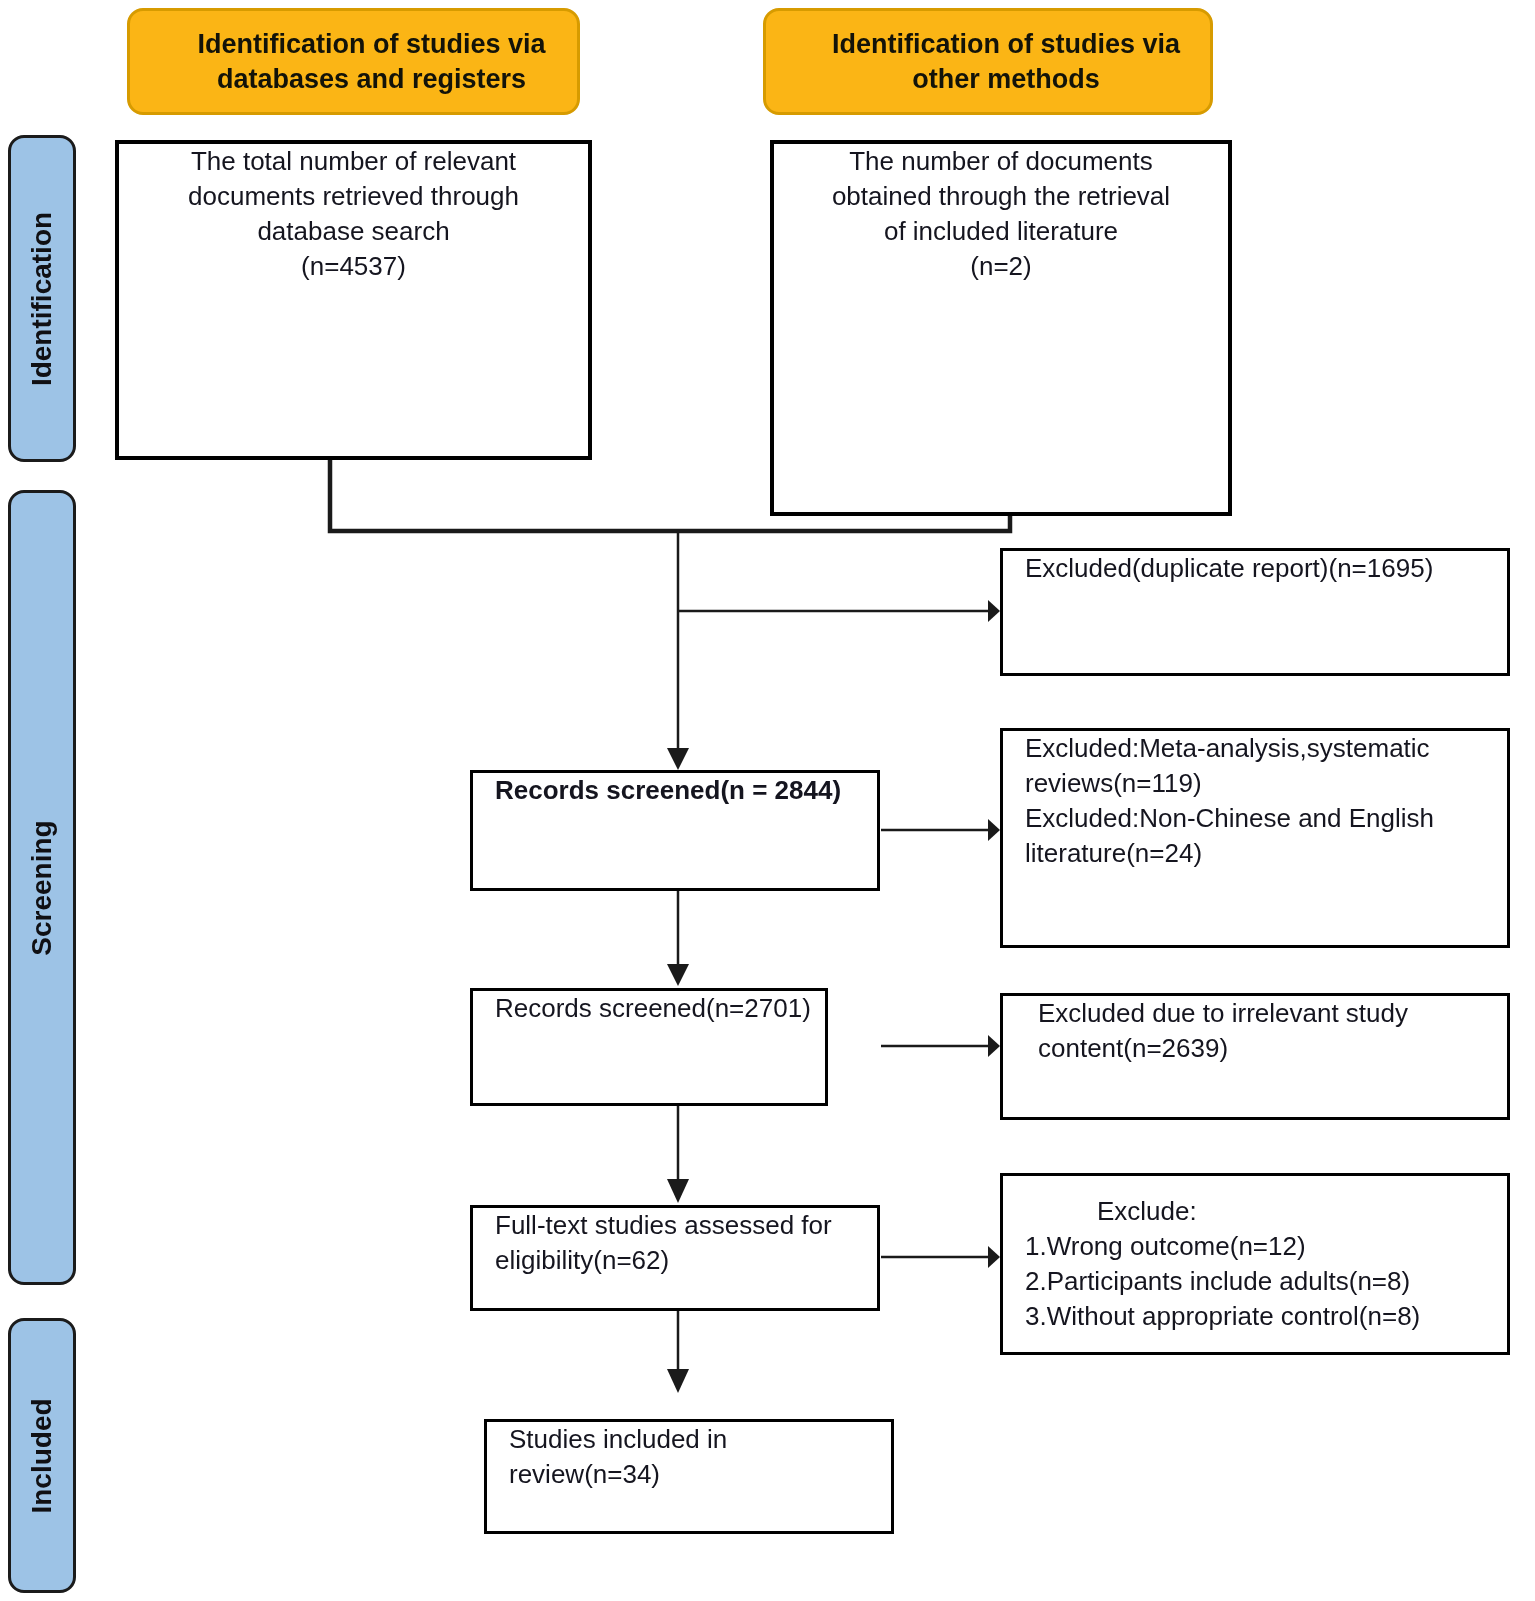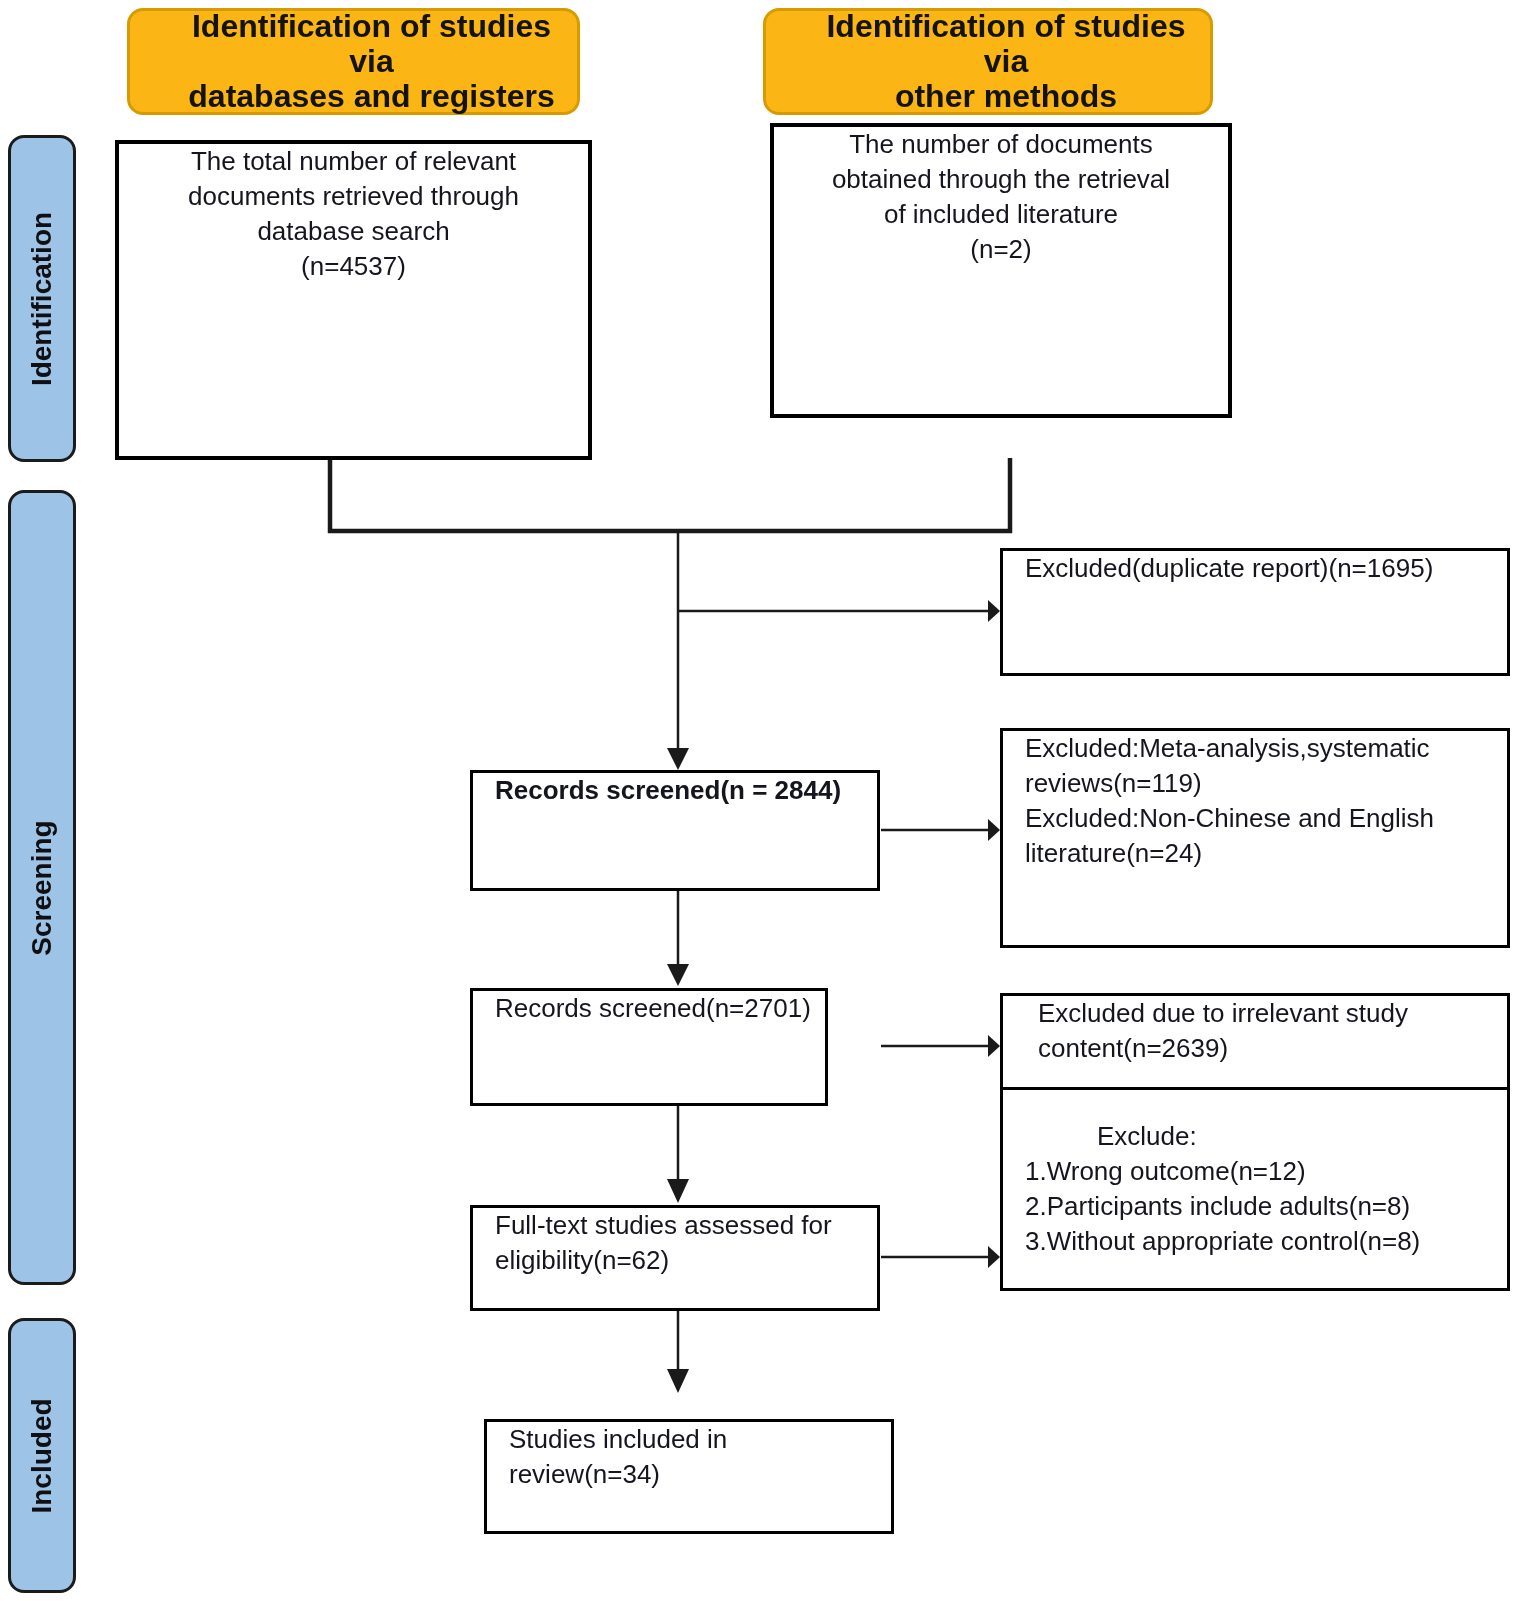--- a/index.html
+++ b/index.html
@@ -47,21 +47,21 @@
   .header-box {
     position: absolute;
     box-sizing: border-box;
     background: var(--header-bg, #FBB515);
     border: 3px solid var(--header-border, #D79B00);
     border-radius: 16px;
     display: flex;
     align-items: center;
     justify-content: center;
     font-weight: bold;
-    font-size: 32px;
+    font-size: 27px;
     line-height: 35px;
     color: #131309;
     padding-left: 36px;
   }
   .header-box .txt { white-space: pre-line; text-align: center; }
 
   
   .stage-bar {
     position: absolute;
     box-sizing: border-box;
@@ -141,41 +141,41 @@
   <div class="stage-bar" style="left:8px; top:1318px; width:68px; height:275px;">
     <span class="txt">Included</span>
   </div>
 
   <div class="box thickbox center-text" style="left:115px; top:140px; width:477px; height:320px;">
     <span class="txt">The total number of relevant
 documents retrieved through
 database search
 (n=4537)</span>
   </div>
-  <div class="box thickbox center-text" style="left:770px; top:123px; width:462px; height:295px;">
+  <div class="box thickbox center-text" style="left:770px; top:140px; width:462px; height:376px;">
     <span class="txt">The number of documents
 obtained through the retrieval
 of included literature
 (n=2)</span>
   </div>
 
   <div class="box left-text" style="left:1000px; top:548px; width:510px; height:128px;">
     <span class="txt">Excluded(duplicate report)(n=1695)</span>
   </div>
   <div class="box left-text" style="left:1000px; top:715px; width:510px; height:220px;margin-top:13px;">
     <span class="txt">Excluded:Meta-analysis,systematic
 reviews(n=119)
 Excluded:Non-Chinese and English
 literature(n=24)</span>
   </div>
   <div class="box left-text" style="left:1000px; top:993px; width:510px; height:127px;padding-left:35px;">
     <span class="txt">Excluded due to irrelevant study
 content(n=2639)</span>
   </div>
-  <div class="box left-text exclude-box" style="left:1000px; top:1087px; width:510px; height:204px;">
+  <div class="box left-text exclude-box" style="left:1000px; top:1173px; width:510px; height:182px;">
     <span class="exclude-head">Exclude:</span>
     <span class="txt">1.Wrong outcome(n=12)
 2.Participants include adults(n=8)
 3.Without appropriate control(n=8)</span>
   </div>
 
   <div class="box left-text" style="left:470px; top:770px; width:410px; height:121px;font-weight:bold;">
     <span class="txt">Records screened(n = 2844)</span>
   </div>
   <div class="box left-text" style="left:470px; top:988px; width:358px; height:118px;">

